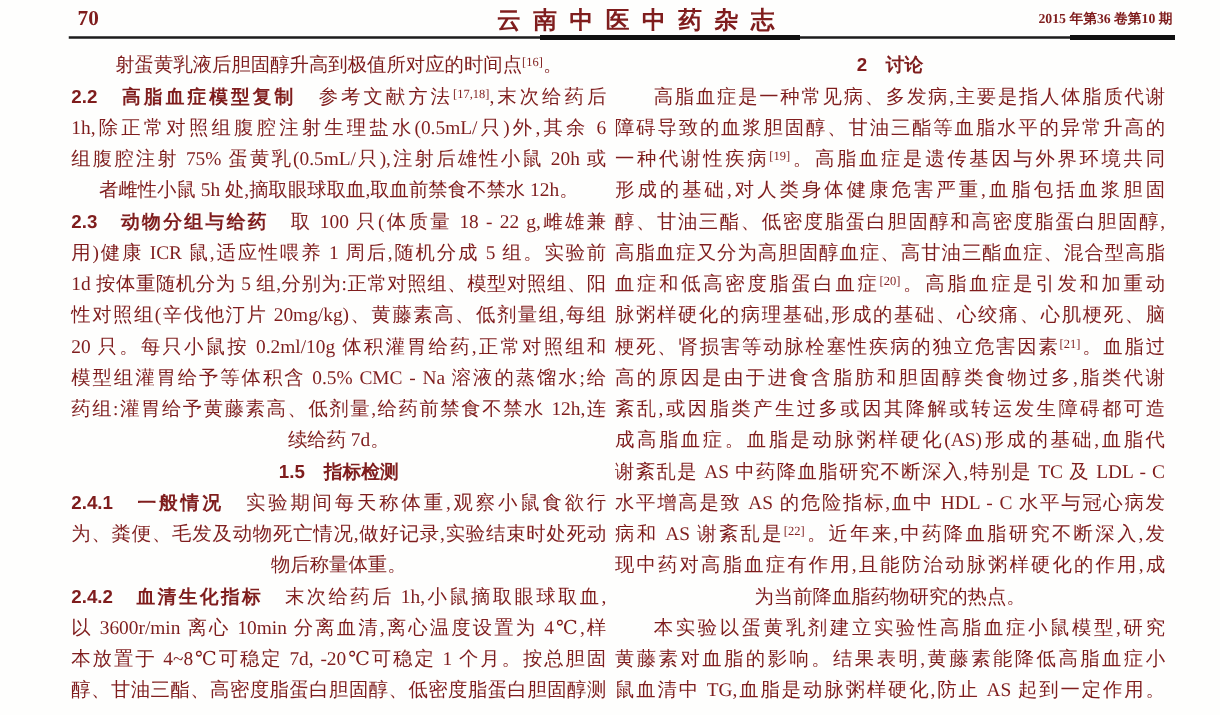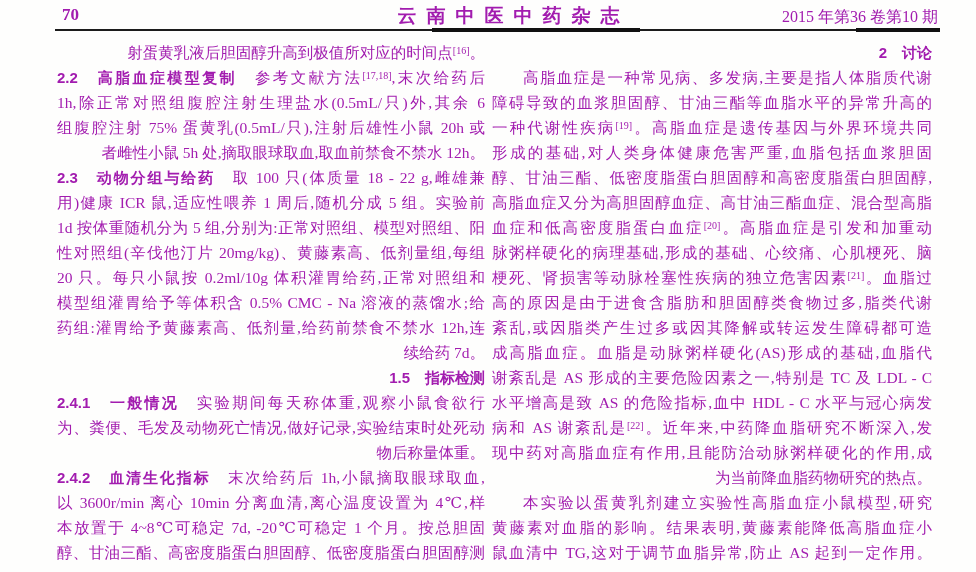--- a/index.html
+++ b/index.html
@@ -1,43 +1,43 @@
 <!DOCTYPE html>
 <html><head>
 <meta charset="utf-8">
 <style>
   html,body{margin:0;padding:0;background:#e8e8e8;}
   .page{
     position:relative;width:976px;height:572px;margin:0 auto;
     background:#fefefdf7;background-color:#fefefd;
     font-family:"Liberation Serif","DejaVu Serif",serif;
-    color:#a21caf;overflow:hidden;
+    color:#7f1d1d;overflow:hidden;
   }
   
   .hdr-pagenum{position:absolute;left:62px;top:5px;font-size:17px;font-weight:bold;}
   .hdr-title{
     position:absolute;left:0;right:0;top:3px;text-align:center;
     font-size:19px;font-weight:bold;letter-spacing:10px;text-indent:10px;
     font-family:"Liberation Sans","DejaVu Sans",sans-serif;
     margin-left:41px;
   }
-  .hdr-issue{position:absolute;right:38px;top:7px;font-size:16px;font-weight:normal;}
+  .hdr-issue{position:absolute;right:38px;top:7px;font-size:11px;font-weight:bold;}
   .rule-base{position:absolute;left:55px;right:36px;top:29px;height:2px;background:#1c1c1c;}
   .rule-thick-a{position:absolute;left:432px;width:208px;top:28px;height:4px;background:#111;}
   .rule-thick-b{position:absolute;left:856px;width:84px;top:28px;height:4px;background:#111;}
   
   .col{position:absolute;top:40px;}
   #left-col{left:57px;width:428px;}
   #right-col{left:492px;width:440px;}
   .line{
     height:25px;line-height:25px;font-size:15.5px;
     text-align:justify;text-align-last:justify;
     white-space:nowrap;white-space:normal;
   }
-  .line.nojust{text-align:right;text-align-last:auto;}
+  .line.nojust{text-align:center;text-align-last:auto;}
   .line.indent{text-indent:2em;}
   .b{
     font-weight:bold;
     font-family:"Liberation Sans","DejaVu Sans",sans-serif;
     font-size:15px;
   }
   .sup{font-size:10px;vertical-align:top;position:relative;top:-2px;}
 </style>
 </head>
 <body>
@@ -80,22 +80,22 @@
       <div class="line"><span>一种代谢性疾病</span><span class="sup">[19]</span><span>。高脂血症是遗传基因与外界环境共同</span></div>
       <div class="line"><span>形成的基础,对人类身体健康危害严重,血脂包括血浆胆固</span></div>
       <div class="line"><span>醇、甘油三酯、低密度脂蛋白胆固醇和高密度脂蛋白胆固醇,</span></div>
       <div class="line"><span>高脂血症又分为高胆固醇血症、高甘油三酯血症、混合型高脂</span></div>
       <div class="line"><span>血症和低高密度脂蛋白血症</span><span class="sup">[20]</span><span>。高脂血症是引发和加重动</span></div>
       <div class="line"><span>脉粥样硬化的病理基础,形成的基础、心绞痛、心肌梗死、脑</span></div>
       <div class="line"><span>梗死、肾损害等动脉栓塞性疾病的独立危害因素</span><span class="sup">[21]</span><span>。血脂过</span></div>
       <div class="line"><span>高的原因是由于进食含脂肪和胆固醇类食物过多,脂类代谢</span></div>
       <div class="line"><span>紊乱,或因脂类产生过多或因其降解或转运发生障碍都可造</span></div>
       <div class="line"><span>成高脂血症。血脂是动脉粥样硬化(AS)形成的基础,血脂代</span></div>
-      <div class="line"><span>谢紊乱是 AS 形成的主要危险因素之一,特别是 TC 及 LDL - C</span></div>
+      <div class="line"><span>谢紊乱是 AS 中药降血脂研究不断深入,特别是 TC 及 LDL - C</span></div>
       <div class="line"><span>水平增高是致 AS 的危险指标,血中 HDL - C 水平与冠心病发</span></div>
       <div class="line"><span>病和 AS 谢紊乱是</span><span class="sup">[22]</span><span>。近年来,中药降血脂研究不断深入,发</span></div>
       <div class="line"><span>现中药对高脂血症有作用,且能防治动脉粥样硬化的作用,成</span></div>
       <div class="line nojust"><span>为当前降血脂药物研究的热点。</span></div>
       <div class="line indent"><span>本实验以蛋黄乳剂建立实验性高脂血症小鼠模型,研究</span></div>
       <div class="line"><span>黄藤素对血脂的影响。结果表明,黄藤素能降低高脂血症小</span></div>
-      <div class="line"><span>鼠血清中 TG,这对于调节血脂异常,防止 AS 起到一定作用。</span></div>
+      <div class="line"><span>鼠血清中 TG,血脂是动脉粥样硬化,防止 AS 起到一定作用。</span></div>
     </div>
 </div>
 
 </body></html>

